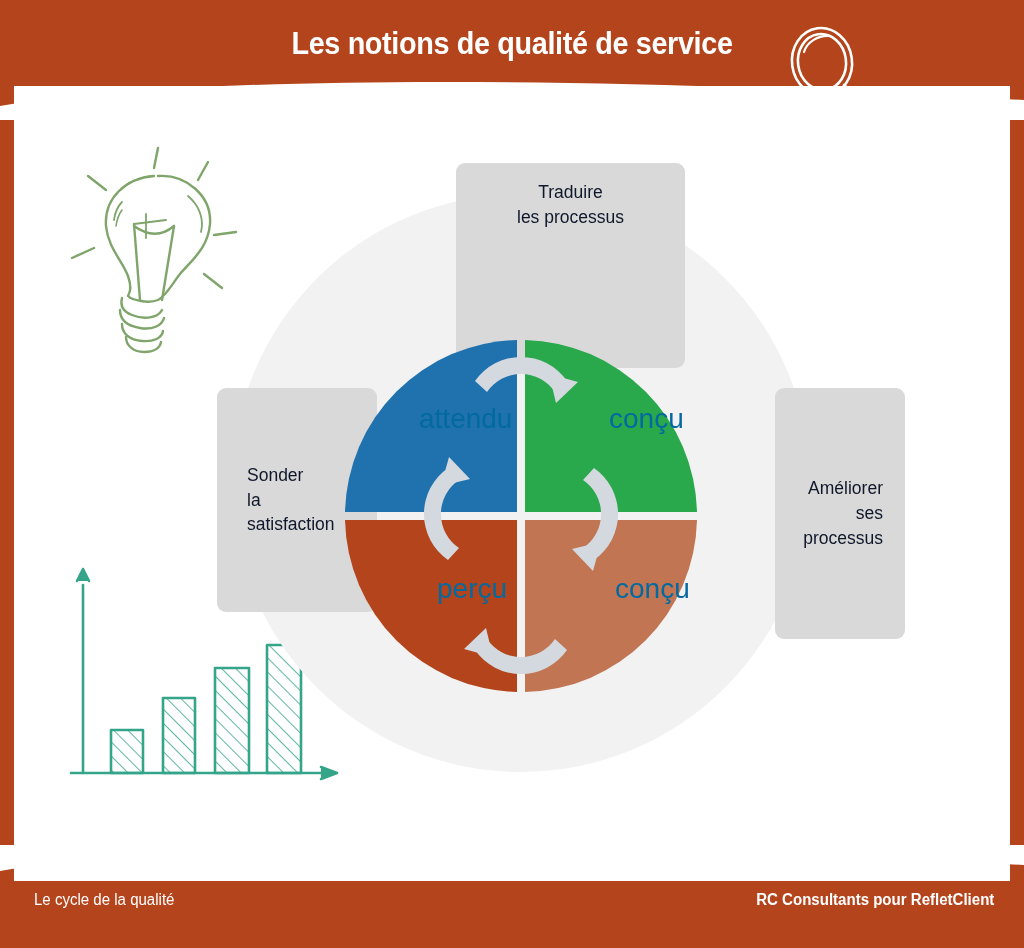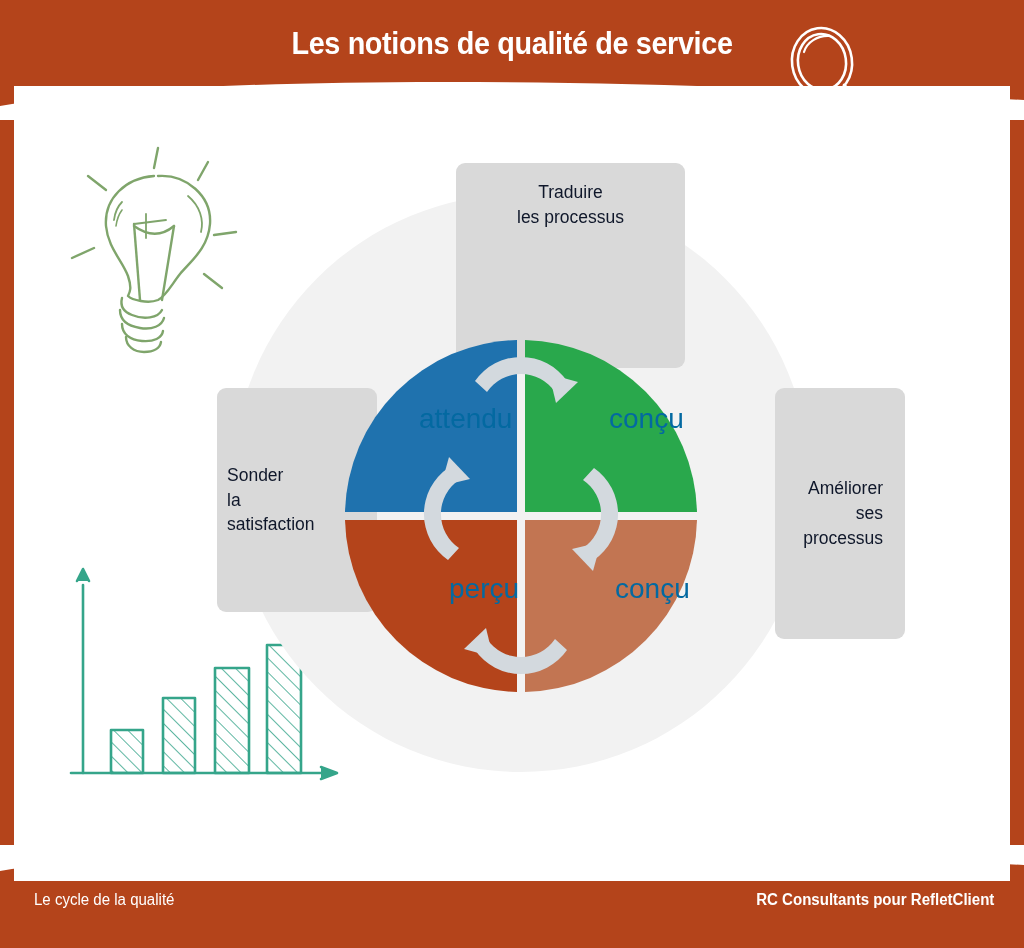--- a/index.html
+++ b/index.html
@@ -142,21 +142,21 @@
   .tag-bottom {
     left: 447px; top: 733px; width: 229px; height: 118px;
     justify-content: center;
     align-items: flex-end;
     padding-bottom: 19px;
     text-align: center;
   }
   .tag-left {
     left: 217px; top: 388px; width: 160px; height: 224px;
     justify-content: flex-start;
-    padding-left: 10px;
+    padding-left: 30px;
     text-align: left;
   }
   .tag-right {
     left: 775px; top: 388px; width: 130px; height: 251px;
     justify-content: flex-end;
     padding-right: 22px;
     text-align: right;
   }
 
   .wheel {
@@ -168,21 +168,21 @@
   }
   .quad-label {
     position: absolute;
     color: #0369a1;
     font-size: 28px;
     white-space: nowrap;
     pointer-events: none;
   }
   .ql-attendu { left: 419px; top: 403px; }
   .ql-concu   { left: 609px; top: 403px; }
-  .ql-percu   { left: 437px; top: 573px; margin-left: 12px; }
+  .ql-percu   { left: 437px; top: 573px; }
   .ql-livre   { left: 615px; top: 573px; }
 </style>
 </head>
 <body>
 
 <div id="poster">
 
   <div class="frame-bg"></div>
 
   <div class="frame-curve-top">

